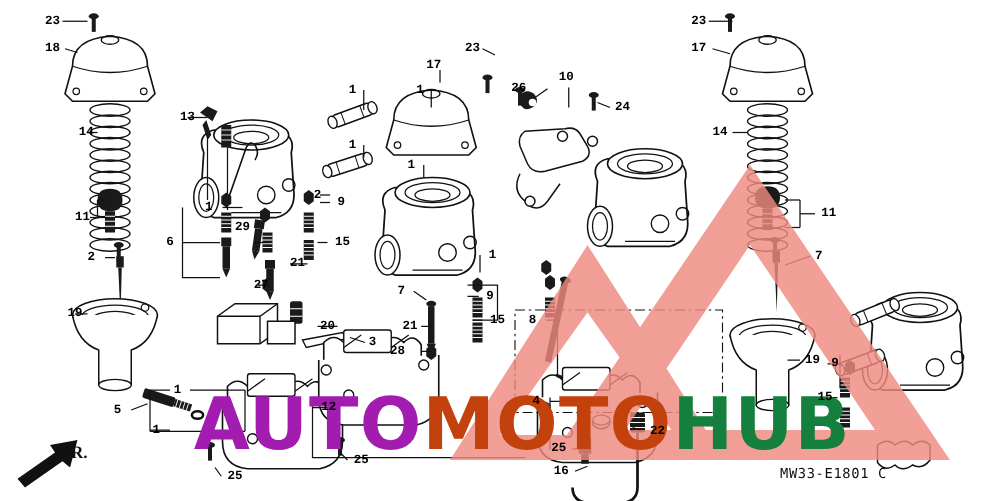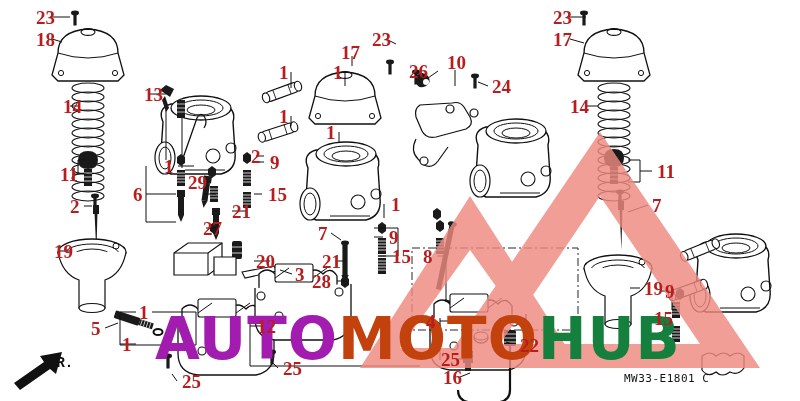--- a/index.html
+++ b/index.html
@@ -14,32 +14,32 @@
            font-size:58px;letter-spacing:1px;line-height:58px;white-space:nowrap;
            pointer-events:none;}
   .wm-a{color:#a21caf;}
   .wm-b{color:#c2410c;}
   .wm-c{color:#15803d;}
 
   
   .draw{position:absolute;left:0;top:0;width:800px;height:401px;}
 
   
-  .num{position:absolute;font-family:Liberation Serif, serif;
-       font-weight:bold;font-size:19px;color:#b91c1c;line-height:13px;
+  .num{position:absolute;font-family:Liberation Mono, monospace;
+       font-weight:bold;font-size:10px;color:#000000;line-height:13px;
        white-space:nowrap;}
 
   
   .code{position:absolute;left:624px;top:372px;
         font-family:"DejaVu Sans Mono",monospace;font-size:11px;
         letter-spacing:.5px;color:#111;white-space:nowrap;}
 
   
   .frlbl{position:absolute;left:48px;top:355px;
-         font-family:Liberation Mono, monospace;font-weight:bold;
+         font-family:Liberation Serif, serif;font-weight:bold;
          font-size:14px;color:#111;}
 </style>
 </head>
 <body>
 
 <div id="stage">
 
   <svg class="draw" viewBox="0 0 800 401" xmlns="http://www.w3.org/2000/svg">
     <defs>
       <g id="boltSm">

